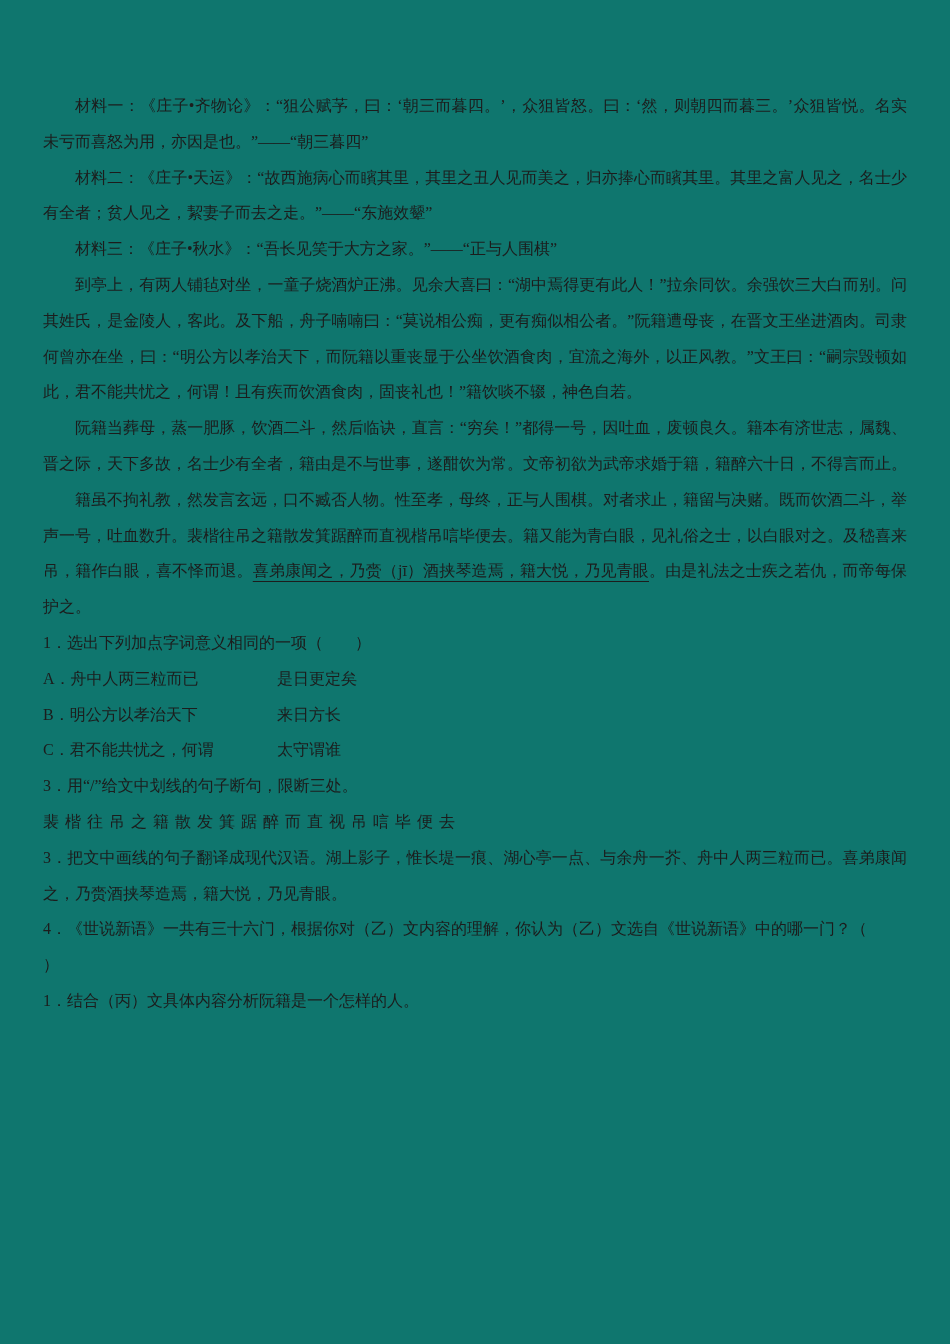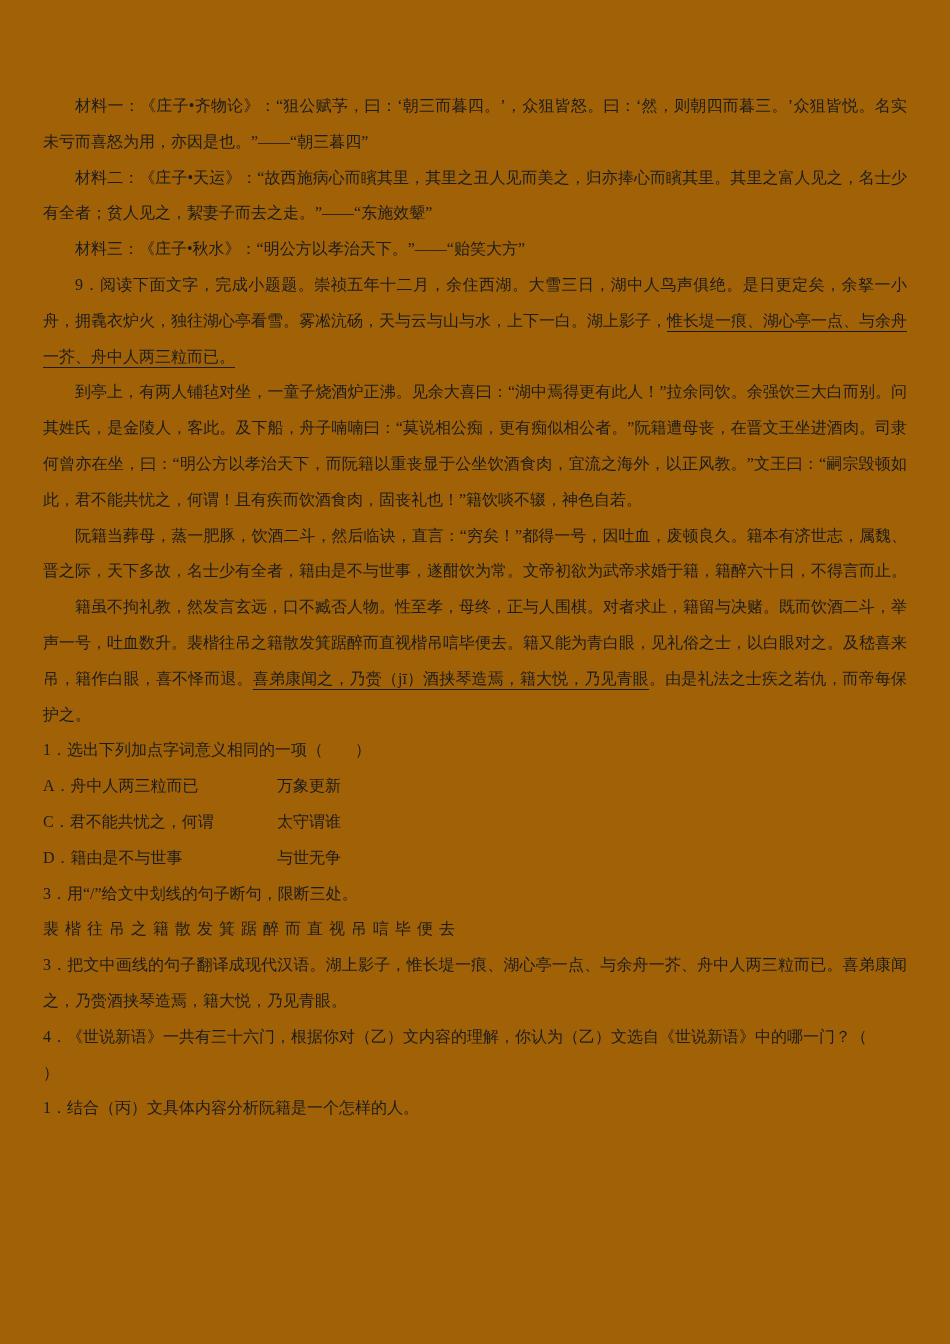--- a/index.html
+++ b/index.html
@@ -5,21 +5,21 @@
   html, body {
     margin: 0;
     padding: 0;
     background: #ffffff;
   }
   .page {
     position: relative;
     width: 950px;
     height: 1344px;
     margin: 0 auto;
-    background: #a16207;
+    background: #0f766e;
     box-sizing: border-box;
     padding: 88px 43px 0 43px;
     overflow: hidden;
     font-family: "Liberation Serif", "DejaVu Serif", serif;
     font-size: 16px;
     line-height: 35.8px;
     color: #1c1c1c;
   }
   p.line {
     margin: 0;
@@ -37,28 +37,27 @@
   .q4cell { display: inline-block; width: 169px; text-indent: 0; }
   .spaced { letter-spacing: 1px; }
 </style>
 </head>
 <body>
 
 <div class="page">
   <div>
       <p class="line indent"><span>材料一：《庄子•齐物论》：“狙公赋芧，曰：‘朝三而暮四。’，众狙皆怒。曰：‘然，则朝四而暮三。’众狙皆悦。名实未亏而喜怒为用，亦因是也。”——“朝三暮四”</span></p>
       <p class="line indent"><span>材料二：《庄子•天运》：“故西施病心而矉其里，其里之丑人见而美之，归亦捧心而矉其里。其里之富人见之，名士少有全者；贫人见之，絜妻子而去之走。”——“东施效颦”</span></p>
-      <p class="line indent"><span>材料三：《庄子•秋水》：“明公方以孝治天下。”——“贻笑大方”</span></p>
-      <p class="line indent"><span>9．阅读下面文字，完成小题题。崇祯五年十二月，余住西湖。大雪三日，湖中人鸟声俱绝。是日更定矣，余拏一小舟，拥毳衣炉火，独往湖心亭看雪。雾凇沆砀，天与云与山与水，上下一白。湖上影子，</span><span class="u">惟长堤一痕、湖心亭一点、与余舟一芥、舟中人两三粒而已。</span></p>
+      <p class="line indent"><span>材料三：《庄子•秋水》：“吾长见笑于大方之家。”——“正与人围棋”</span></p>
       <p class="line indent"><span>到亭上，有两人铺毡对坐，一童子烧酒炉正沸。见余大喜曰：“湖中焉得更有此人！”拉余同饮。余强饮三大白而别。问其姓氏，是金陵人，客此。及下船，舟子喃喃曰：“莫说相公痴，更有痴似相公者。”阮籍遭母丧，在晋文王坐进酒肉。司隶何曾亦在坐，曰：“明公方以孝治天下，而阮籍以重丧显于公坐饮酒食肉，宜流之海外，以正风教。”文王曰：“嗣宗毁顿如此，君不能共忧之，何谓！且有疾而饮酒食肉，固丧礼也！”籍饮啖不辍，神色自若。</span></p>
       <p class="line indent"><span>阮籍当葬母，蒸一肥豚，饮酒二斗，然后临诀，直言：“穷矣！”都得一号，因吐血，废顿良久。籍本有济世志，属魏、晋之际，天下多故，名士少有全者，籍由是不与世事，遂酣饮为常。文帝初欲为武帝求婚于籍，籍醉六十日，不得言而止。</span></p>
       <p class="line indent"><span>籍虽不拘礼教，然发言玄远，口不臧否人物。性至孝，母终，正与人围棋。对者求止，籍留与决赌。既而饮酒二斗，举声一号，吐血数升。裴楷往吊之籍散发箕踞醉而直视楷吊唁毕便去。籍又能为青白眼，见礼俗之士，以白眼对之。及嵇喜来吊，籍作白眼，喜不怿而退。</span><span class="u">喜弟康闻之，乃赍（jī）酒挟琴造焉，籍大悦，乃见青眼</span><span>。由是礼法之士疾之若仇，而帝每保护之。</span></p>
       <p class="line"><span>1．选出下列加点字词意义相同的一项（　　）</span></p>
-      <p class="line"><span class="q1col">A．舟中人两三粒而已</span><span>万象更新</span></p>
+      <p class="line"><span class="q1col">A．舟中人两三粒而已</span><span>是日更定矣</span></p>
+      <p class="line"><span class="q1col">B．明公方以孝治天下</span><span>来日方长</span></p>
       <p class="line"><span class="q1col">C．君不能共忧之，何谓</span><span>太守谓谁</span></p>
-      <p class="line"><span class="q1col">D．籍由是不与世事</span><span>与世无争</span></p>
       <p class="line"><span>3．用“/”给文中划线的句子断句，限断三处。</span></p>
       <p class="line spaced"><span>裴 楷 往 吊 之 籍 散 发 箕 踞 醉 而 直 视 吊 唁 毕 便 去</span></p>
       <p class="line"><span>3．把文中画线的句子翻译成现代汉语。湖上影子，惟长堤一痕、湖心亭一点、与余舟一芥、舟中人两三粒而已。喜弟康闻之，乃赍酒挟琴造焉，籍大悦，乃见青眼。</span></p>
       <p class="line"><span>4．《世说新语》一共有三十六门，根据你对（乙）文内容的理解，你认为（乙）文选自《世说新语》中的哪一门？（</span><br><span>）</span></p>
       <p class="line"><span>1．结合（丙）文具体内容分析阮籍是一个怎样的人。</span></p>
     </div>
 </div>
 
 </body></html>

